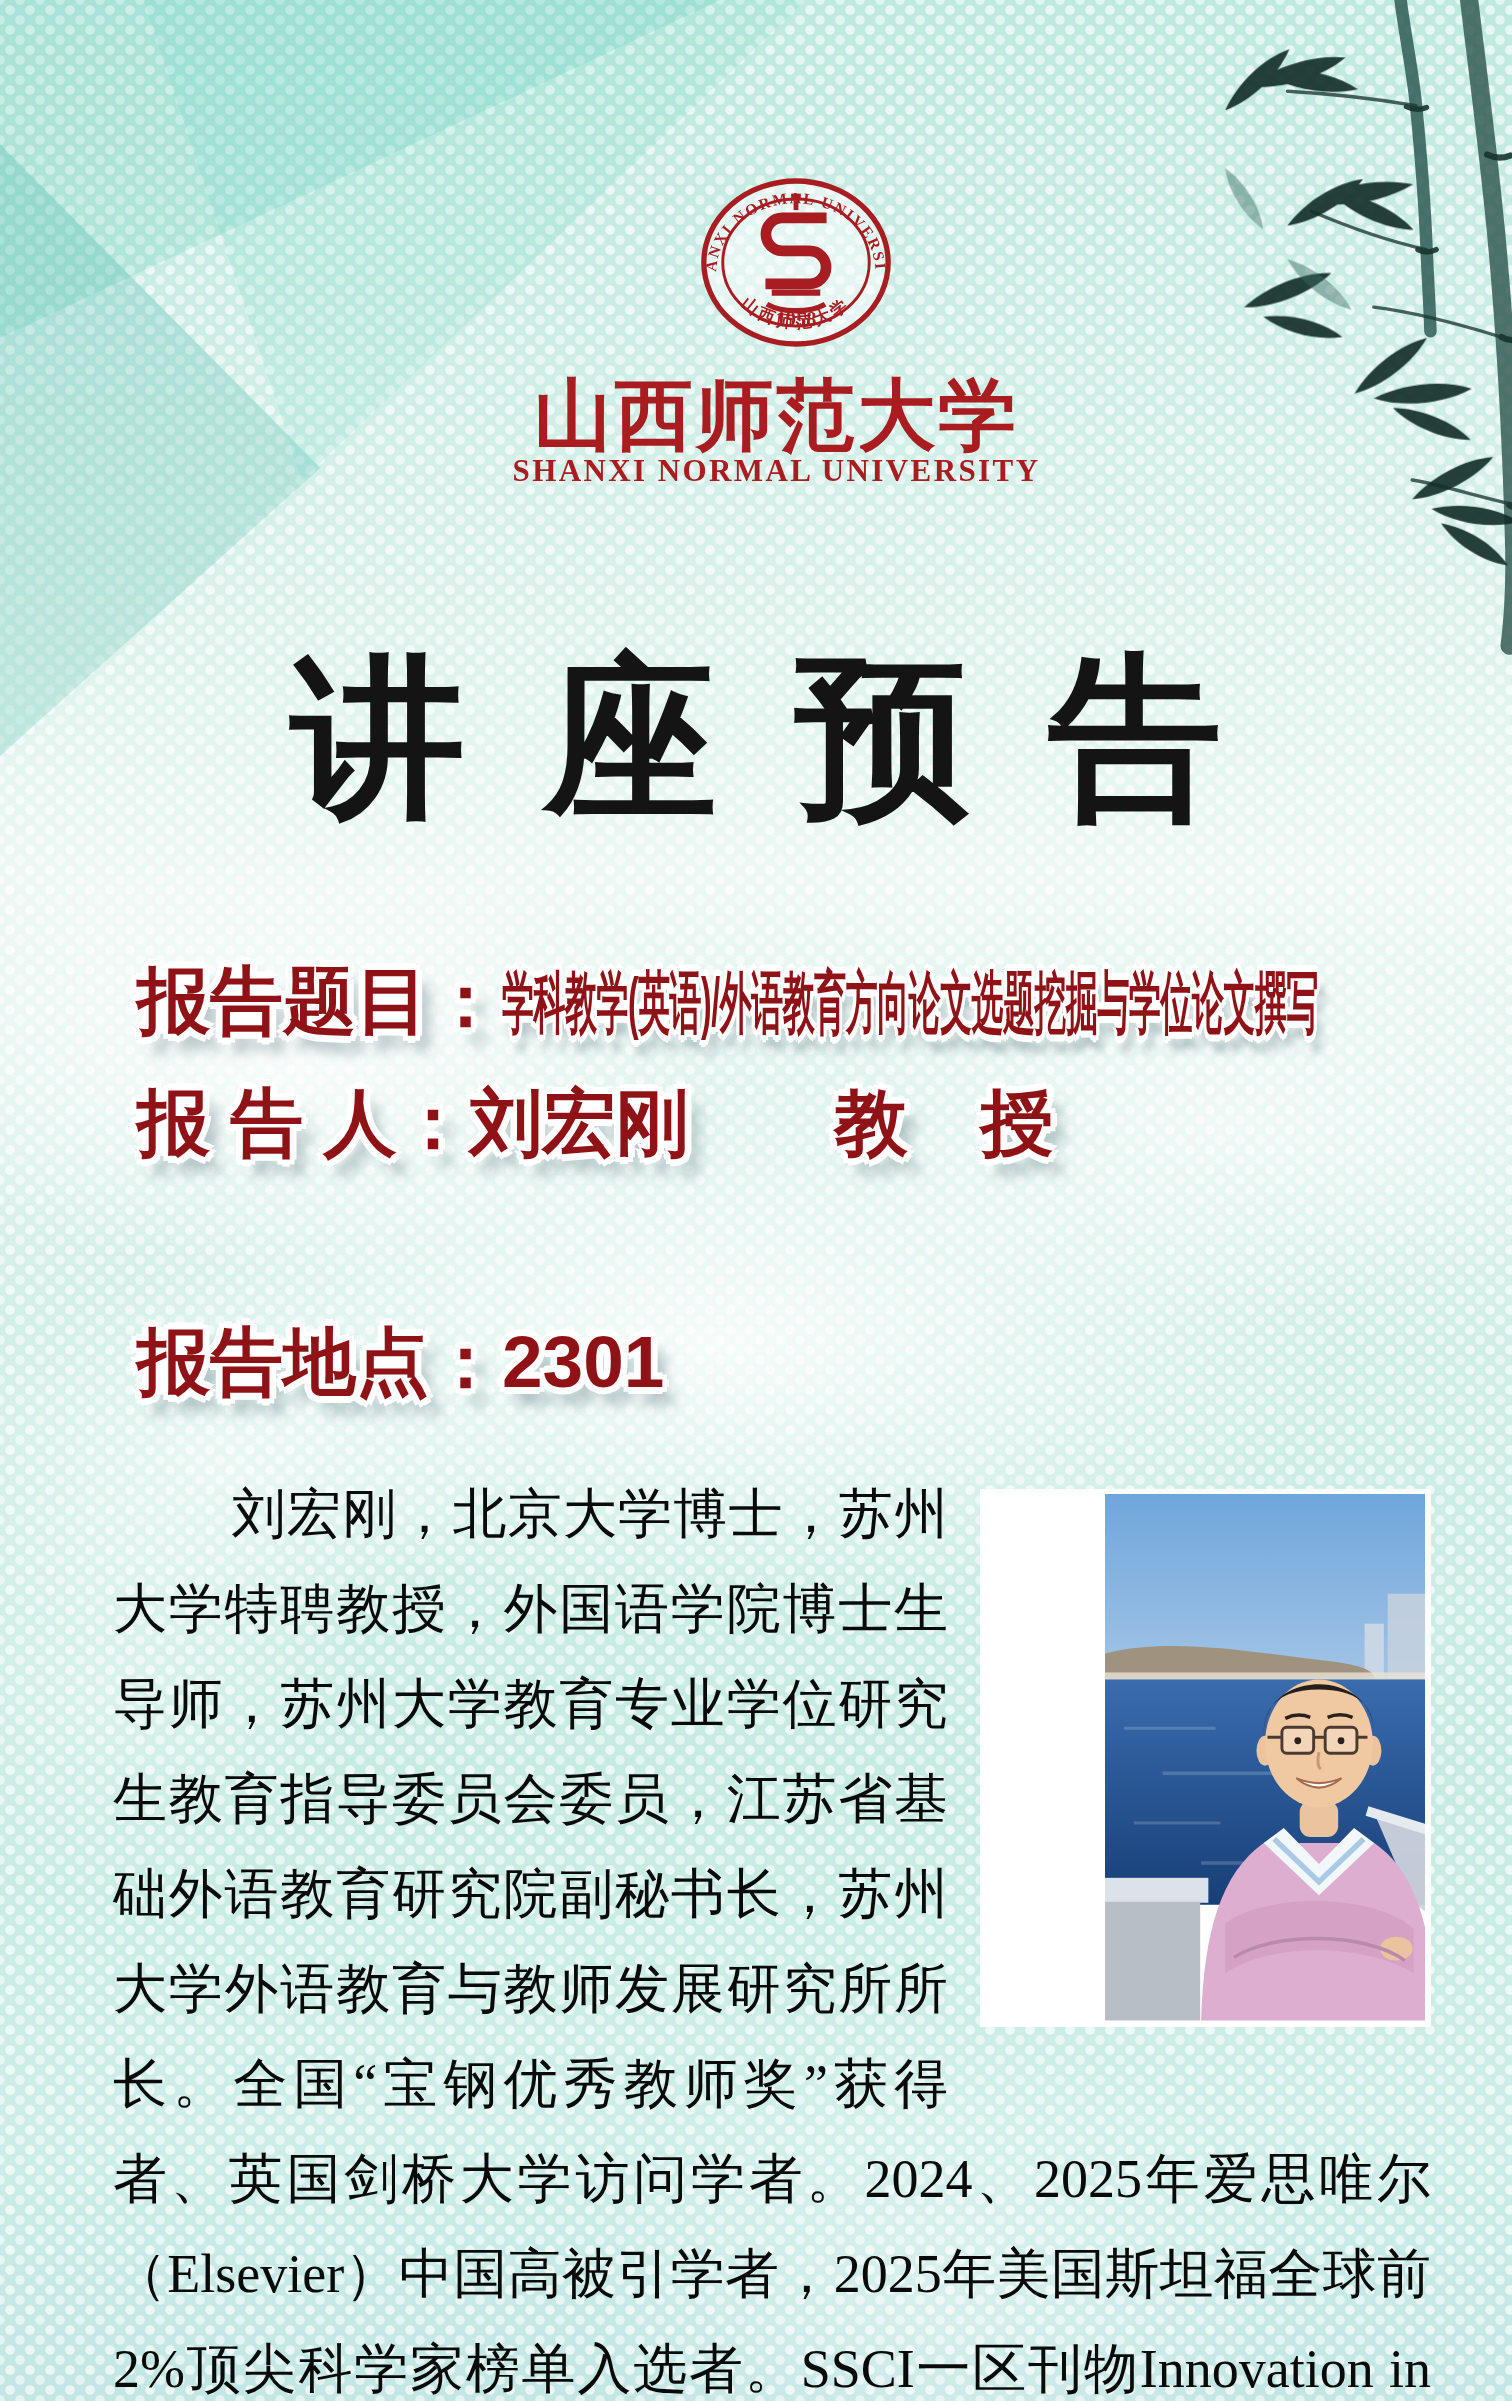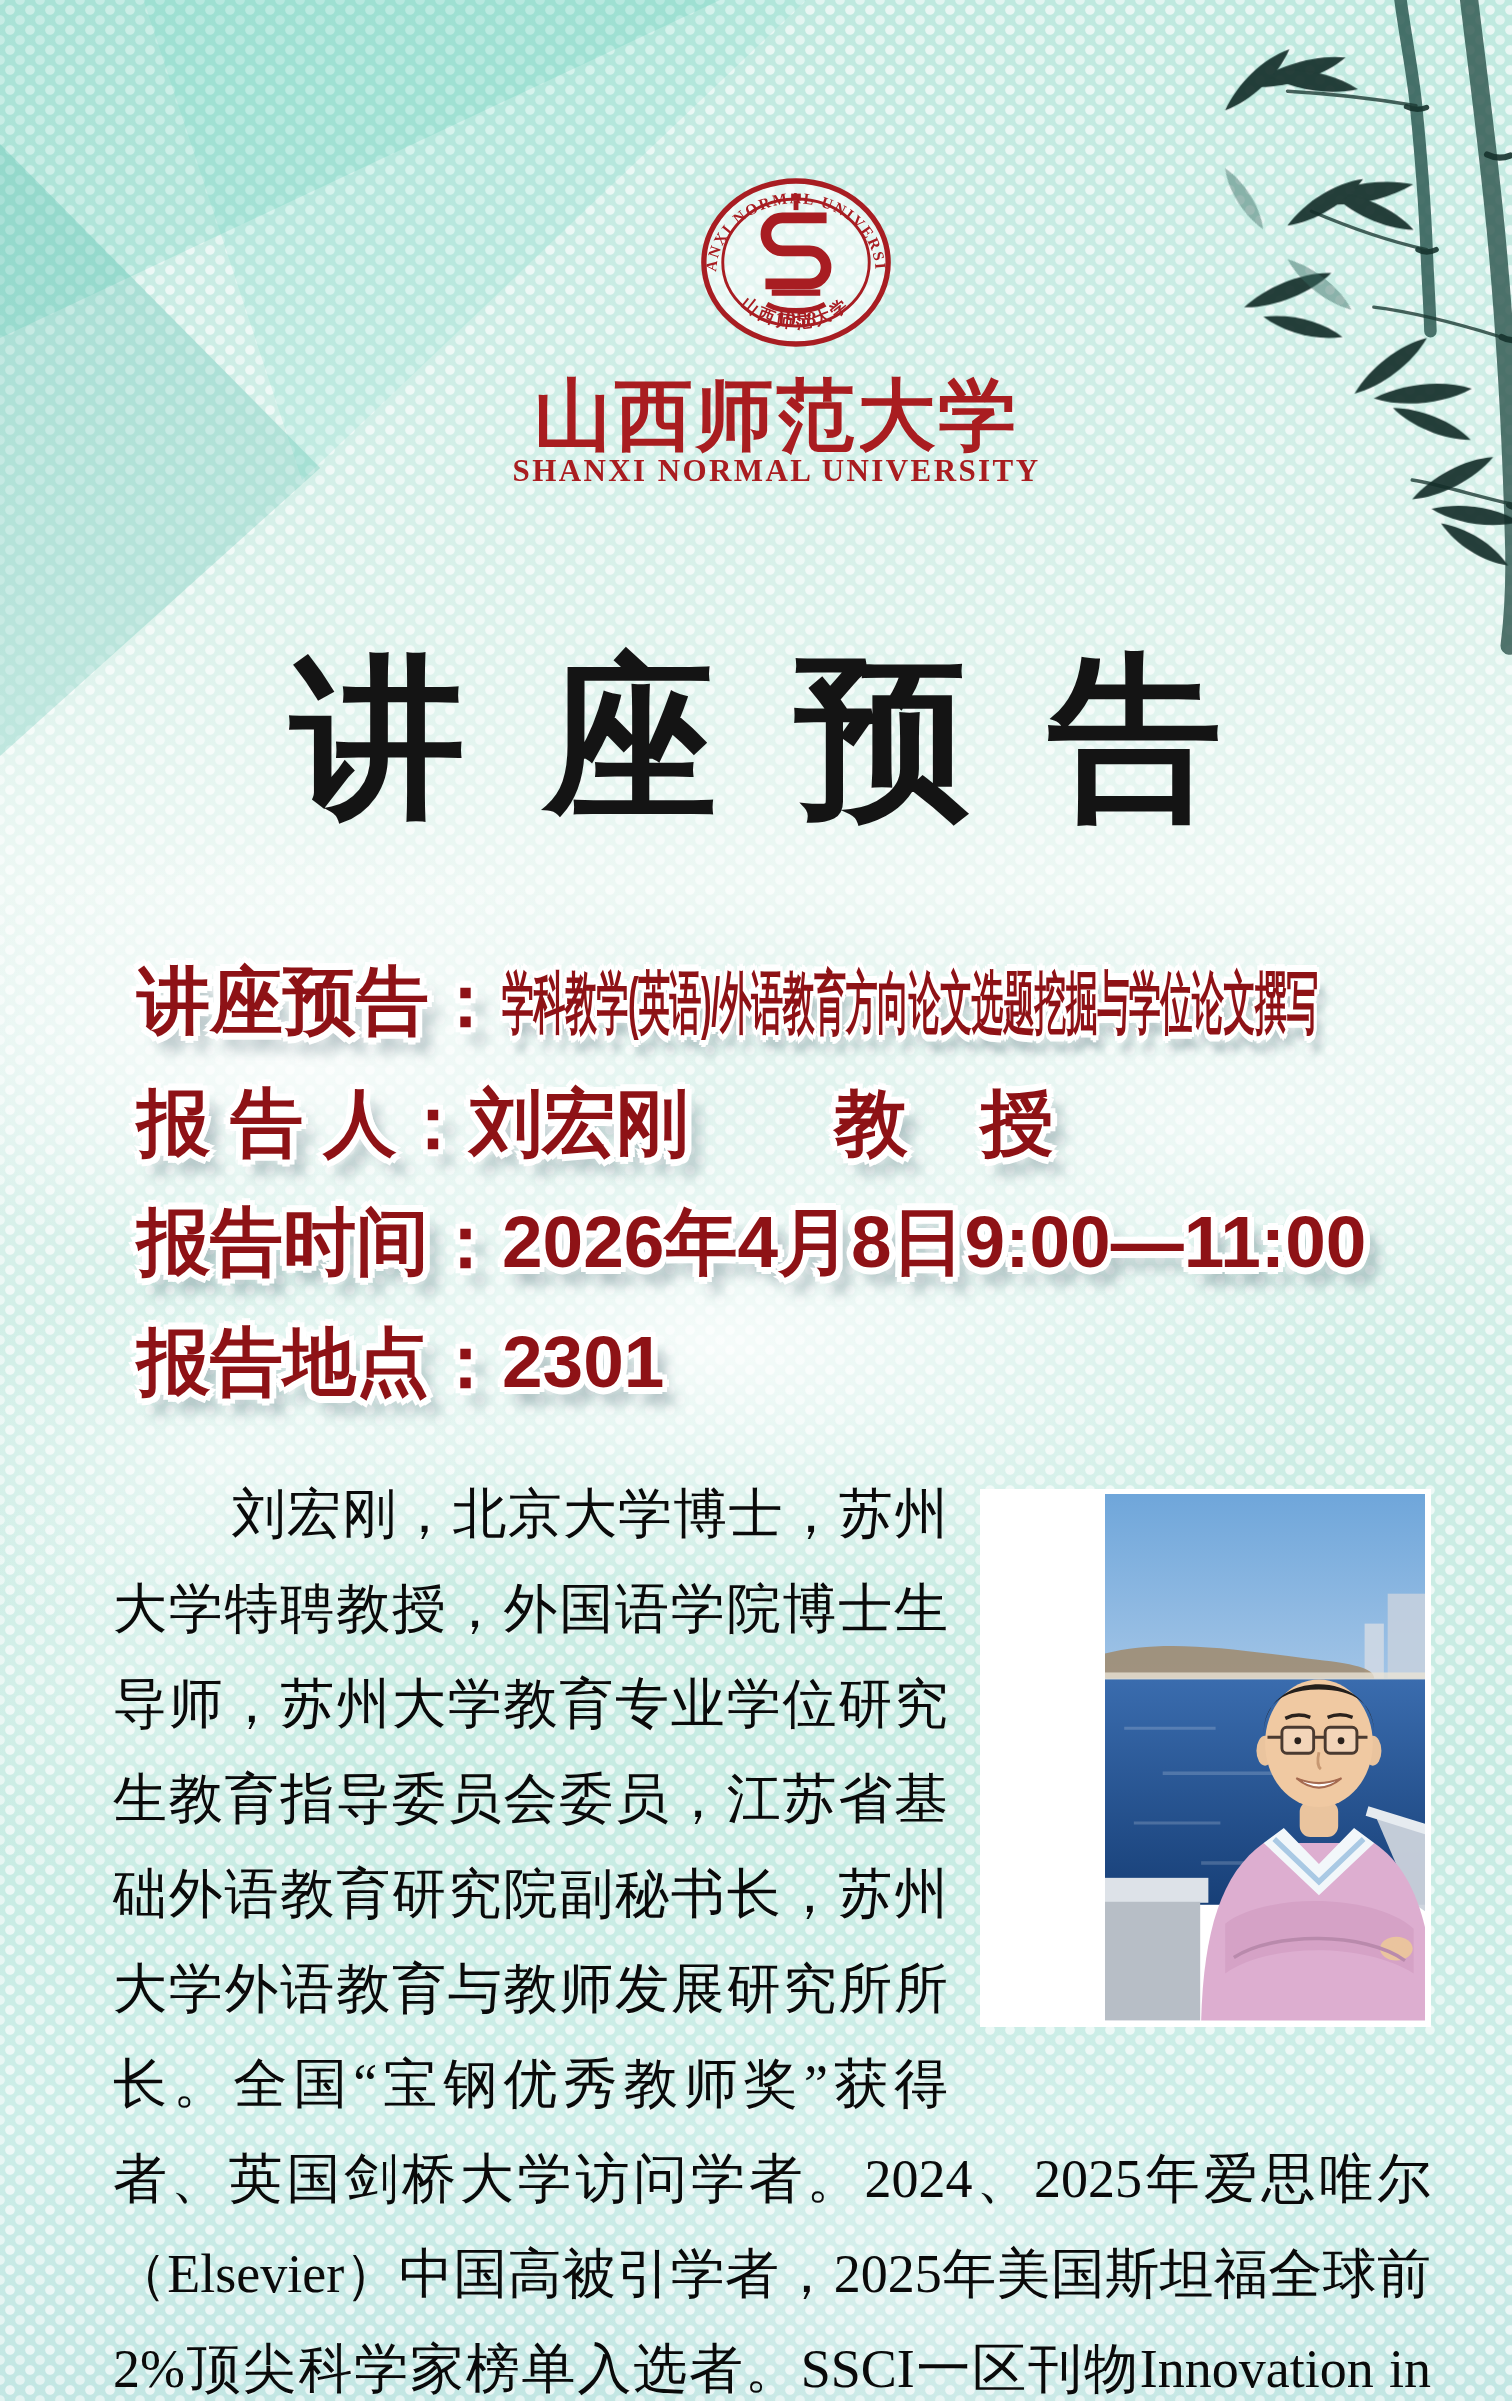--- a/index.html
+++ b/index.html
@@ -136,27 +136,24 @@
         <textPath href="#sealBottom" startOffset="50%" text-anchor="middle">山西师范大学</textPath>
       </text>
     </svg>
     <div class="name-cn">山西师范大学</div>
     <div class="name-en">SHANXI NORMAL UNIVERSITY</div>
   </div>
 
   <div class="main-title">讲座预告</div>
 
   <div class="detail-row r1">
-    <span class="detail-label">讲座预告：</span><span class="detail-value condensed">学科教学(英语)/外语教育方向论文选题挖掘与学位论文撰写</span>
+    <span class="detail-label">报告题目：</span><span class="detail-value condensed">学科教学(英语)/外语教育方向论文选题挖掘与学位论文撰写</span>
   </div>
   <div class="detail-row r2">
     <span class="detail-label">报 告 人：</span><span class="detail-value">刘宏刚　　教　授</span>
-  </div>
-  <div class="detail-row r3">
-    <span class="detail-label">报告时间：</span><span class="detail-value">2026年4月8日9:00—11:00</span>
   </div>
   <div class="detail-row r4">
     <span class="detail-label">报告地点：</span><span class="detail-value">2301</span>
   </div>
 
   <div class="bio">
     <div class="photo-float">
       <div class="photo-inner">
         <svg width="100%" height="100%" viewBox="0 0 914 1056" preserveAspectRatio="none">
           <defs>

